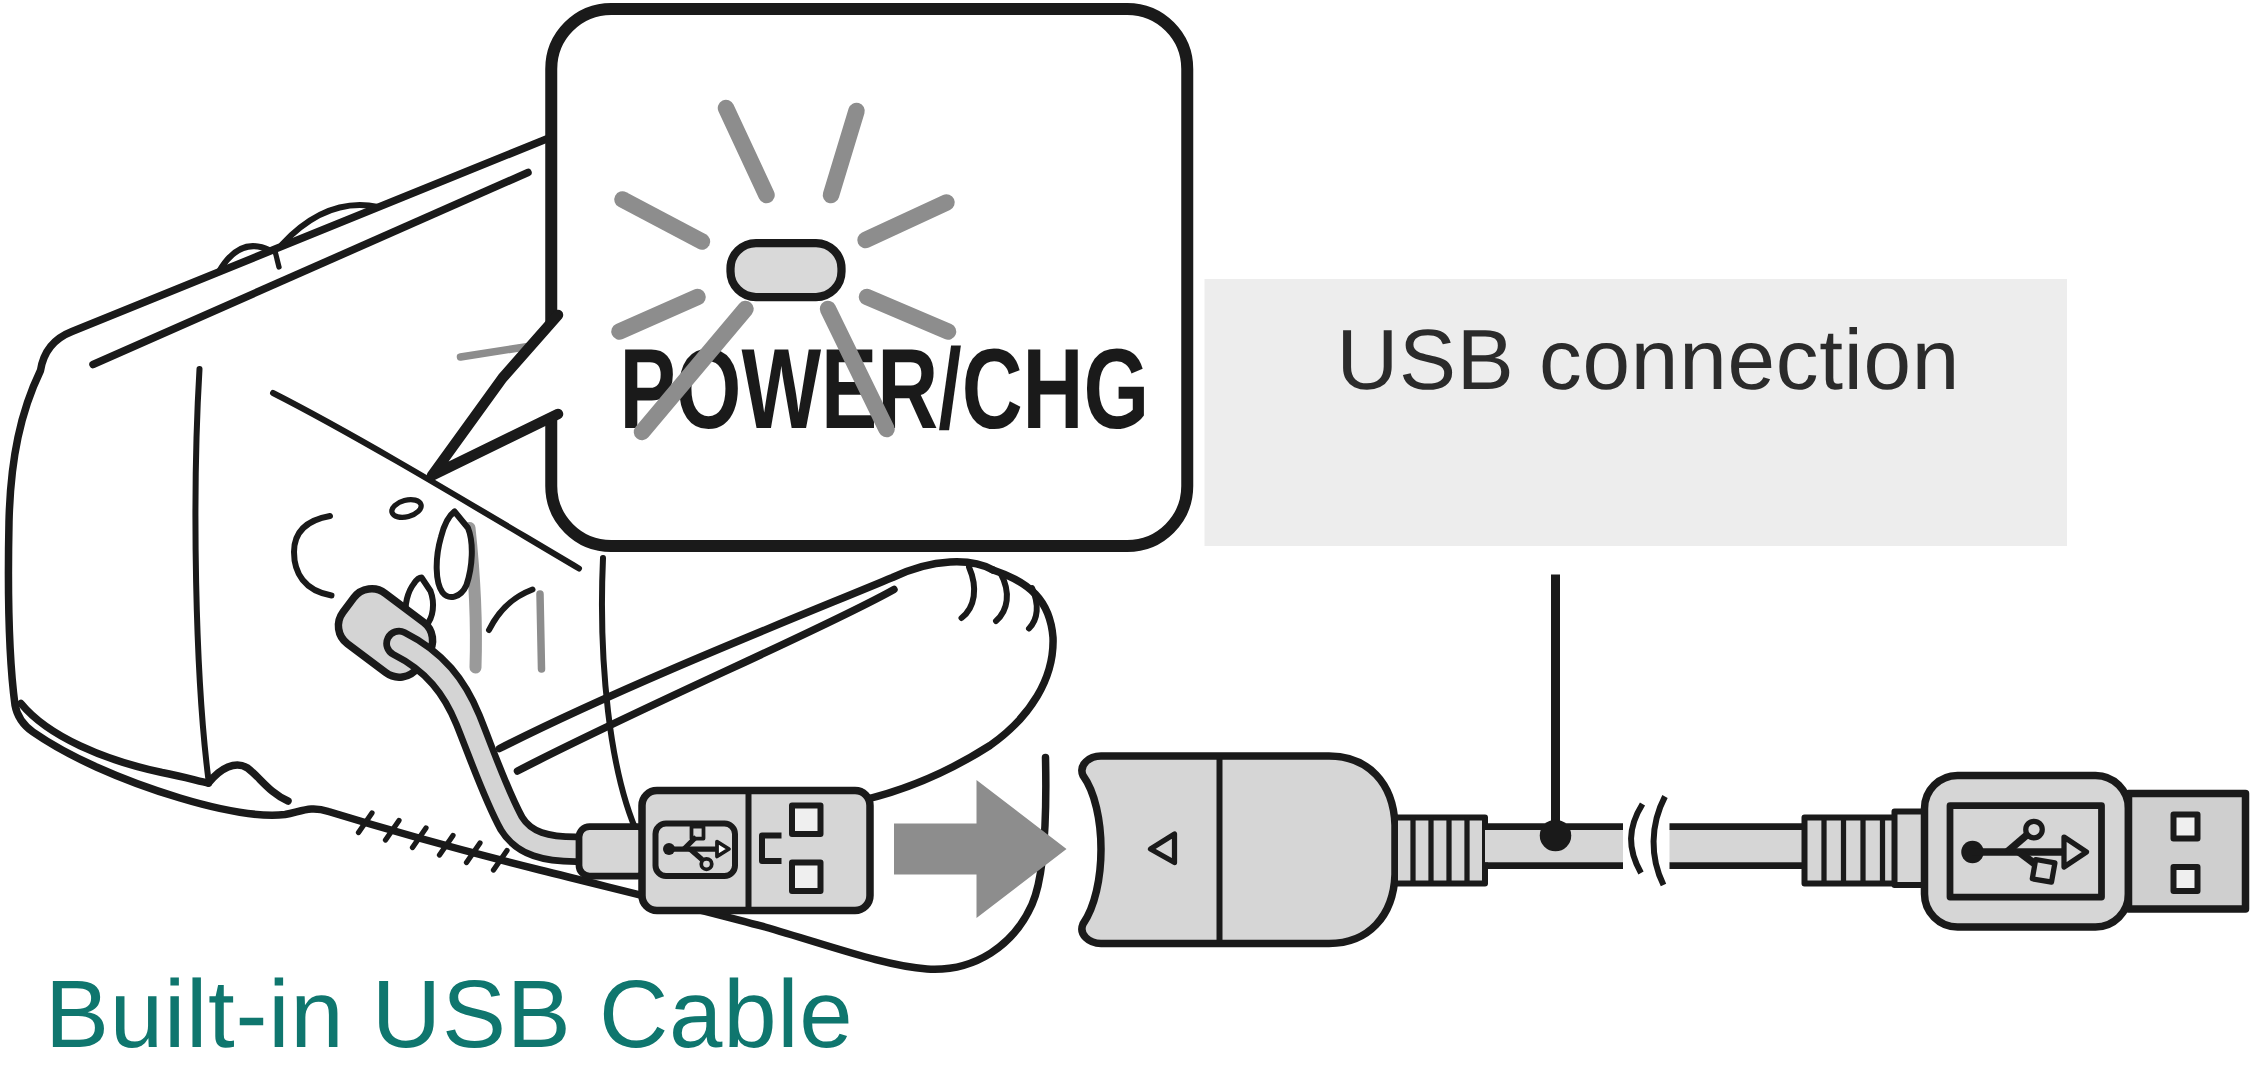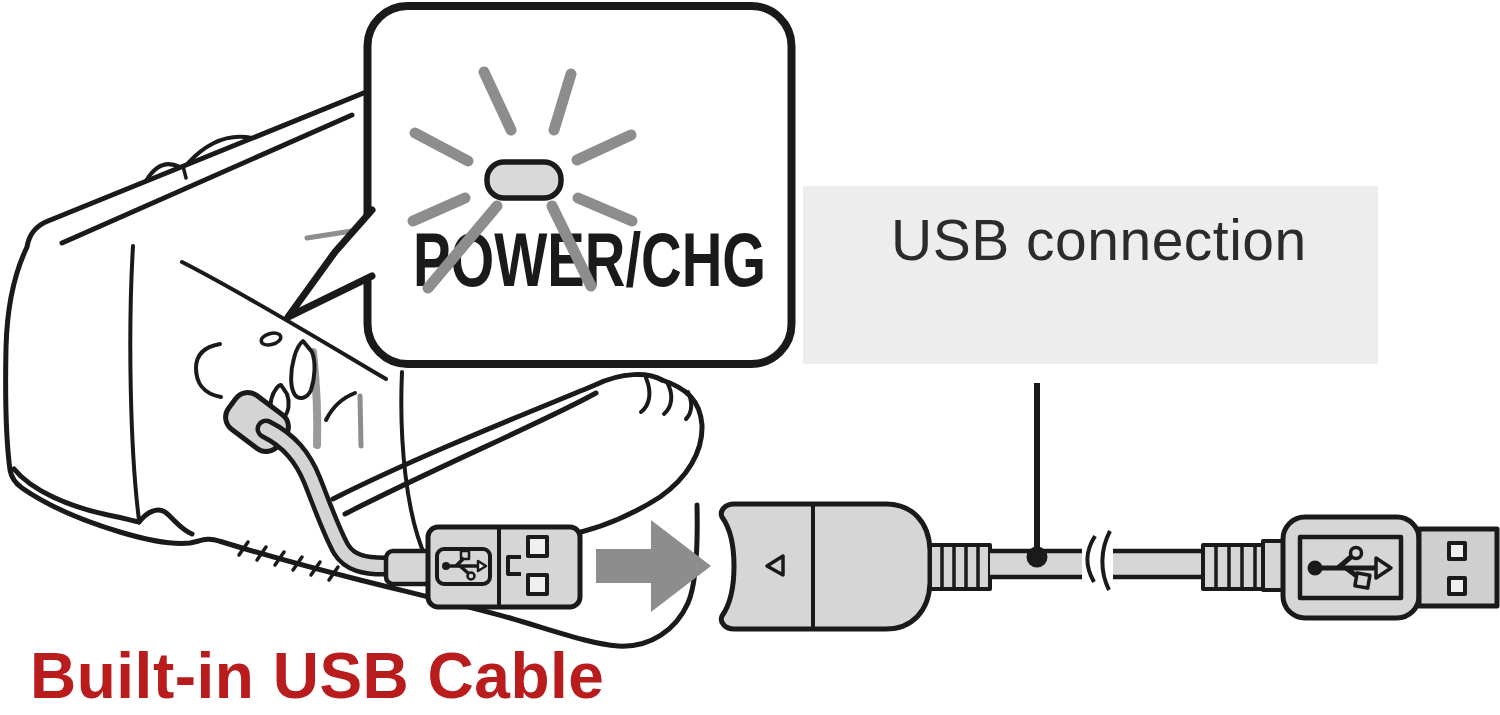--- a/index.html
+++ b/index.html
@@ -15,21 +15,21 @@
     white-space:nowrap;transform:scaleX(0.74);transform-origin:0 0;
     letter-spacing:0px;
   }
   .label-support{
     position:absolute;left:843px;top:196px;width:540px;
     font-size:57px;font-weight:400;color:#2b2b2b;line-height:88px;
     white-space:nowrap;letter-spacing:0.5px;margin-left:48px;
   }
   .label-builtin{
     position:absolute;left:30px;top:641px;
-    font-size:64px;font-weight:700;color:#b91c1c;line-height:70px;
+    font-size:64px;font-weight:400;color:#0f766e;line-height:70px;
     white-space:nowrap;letter-spacing:0.5px;text-align:center;
   }
 </style>
 </head>
 <body>
 
 <div class="stage">
 
   <svg width="1500" height="715" viewBox="0 0 1500 715">
 

